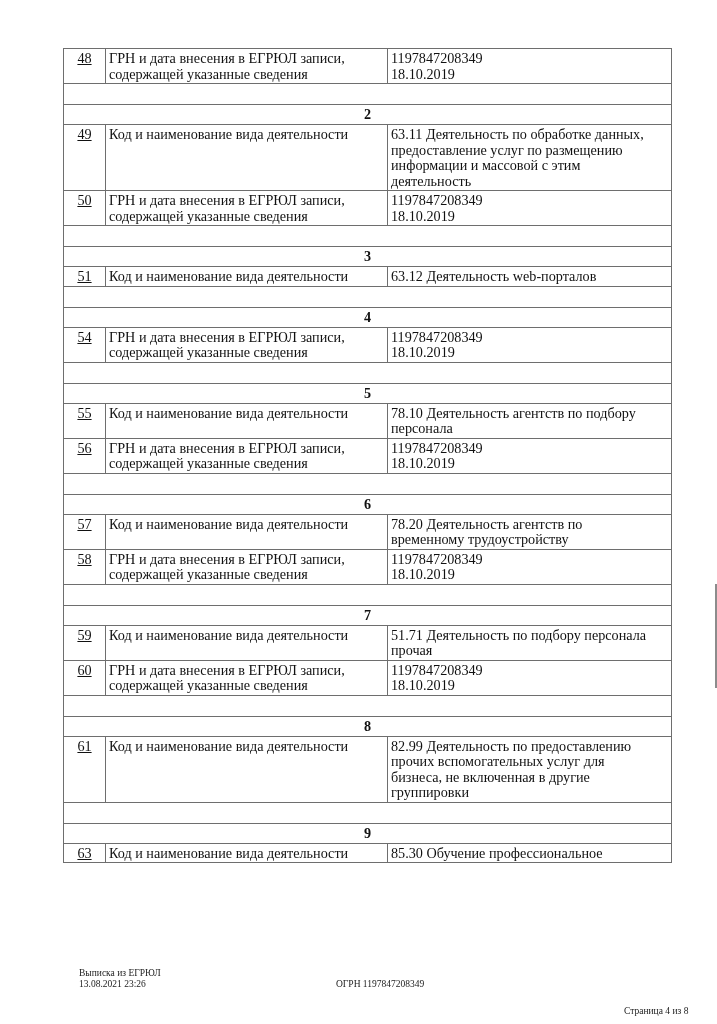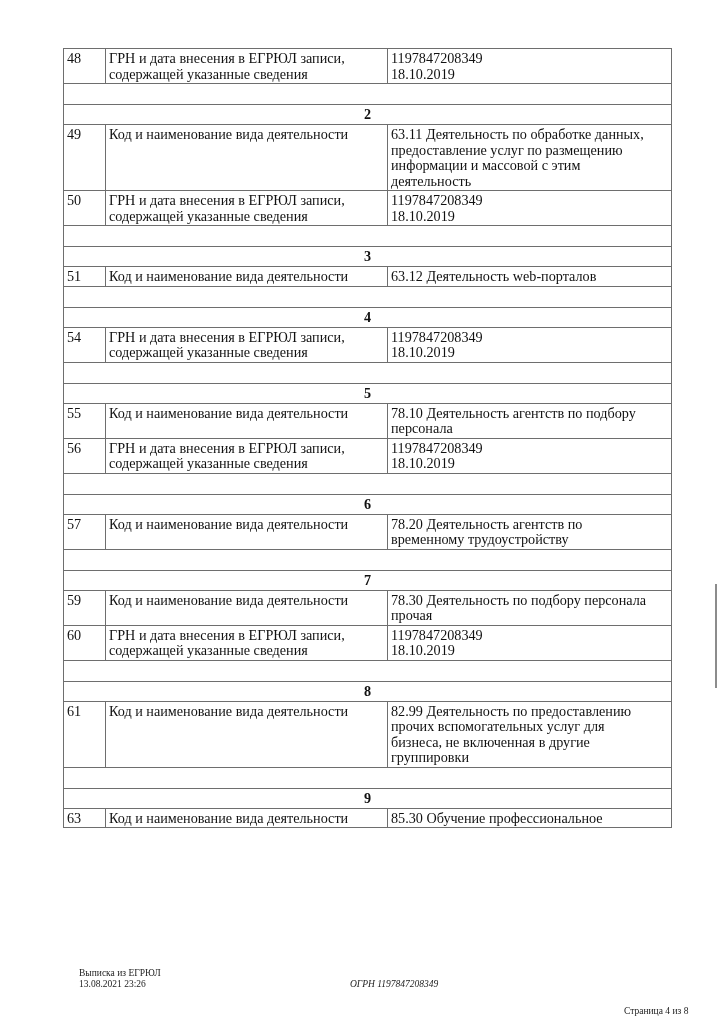--- a/index.html
+++ b/index.html
@@ -4,27 +4,27 @@
 <style>
   html, body { margin:0; padding:0; background:#ffffff; }
   body { width:717px; height:1024px; position:relative; overflow:hidden;
          font-family:"Liberation Serif", "DejaVu Serif", serif; color:#111; }
   .page-edge { position:absolute; left:715px; top:584px; width:2px; height:104px; background:#8c8c8c; }
   table.egrul { position:absolute; left:63px; top:48px; width:608px; border-collapse:collapse; table-layout:fixed; }
   table.egrul td { border:1px solid #6e6e6e; font-size:14.2px; line-height:15.5px; vertical-align:top; padding:2px 3px 1px 3px; }
   col.c-num { width:42px; }
   col.c-name { width:282px; }
   col.c-val { width:284px; }
-  td.num { padding-top:3px; }
+  td.num { text-align:center; padding-top:3px;text-decoration:underline; }
   td.sec { text-align:center; font-weight:bold; height:16px; }
   td.gap { height:17px; padding:0; }
   .lines span { display:block; }
   .footer { position:absolute; top:968px; font-family:"Liberation Serif", serif; font-size:9.5px; line-height:10.5px; color:#222;margin-left:16px; }
   .f-left { left:63px; }
-  .f-center { left:334px; top:979px;font-style:italic; }
+  .f-center { left:320px; top:979px; }
   .f-right { left:608px; top:1006px; }
 </style>
 </head>
 <body>
 
 <div class="page-edge"></div>
 
 <table class="egrul">
   <colgroup>
       <col class="c-num">
@@ -141,32 +141,43 @@
         <td class="num">57</td>
         <td class="lines">
           <span>Код и наименование вида деятельности</span>
         </td>
         <td class="lines">
           <span>78.20 Деятельность агентств по</span>
           <span>временному трудоустройству</span>
         </td>
       </tr>
       <tr>
+        <td class="num">58</td>
+        <td class="lines">
+          <span>ГРН и дата внесения в ЕГРЮЛ записи,</span>
+          <span>содержащей указанные сведения</span>
+        </td>
+        <td class="lines">
+          <span>1197847208349</span>
+          <span>18.10.2019</span>
+        </td>
+      </tr>
+      <tr>
         <td colspan="3" class="gap"></td>
       </tr>
       <tr>
         <td colspan="3" class="sec">7</td>
       </tr>
       <tr>
         <td class="num">59</td>
         <td class="lines">
           <span>Код и наименование вида деятельности</span>
         </td>
         <td class="lines">
-          <span>78.30 Деятельность по подбору персонала</span>
+          <span>51.71 Деятельность по подбору персонала</span>
           <span>прочая</span>
         </td>
       </tr>
       <tr>
         <td class="num">60</td>
         <td class="lines">
           <span>ГРН и дата внесения в ЕГРЮЛ записи,</span>
           <span>содержащей указанные сведения</span>
         </td>
         <td class="lines">

